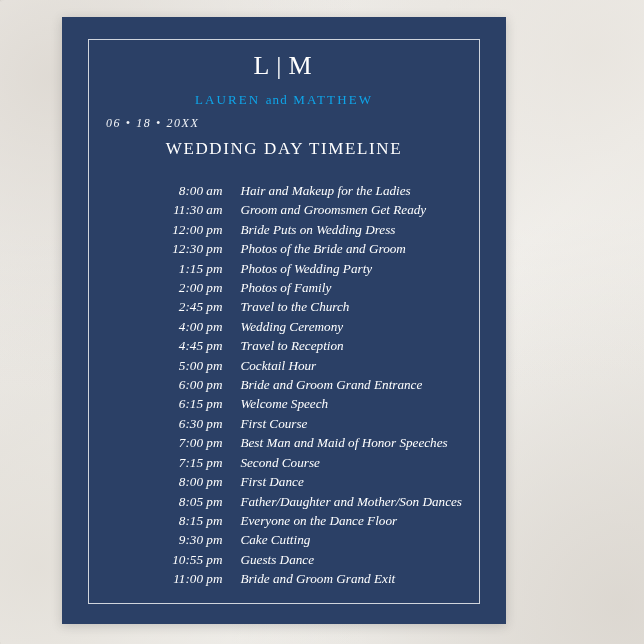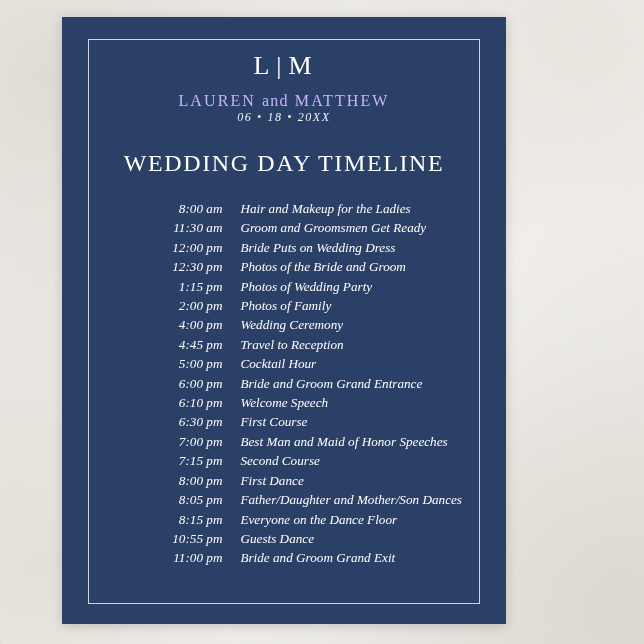--- a/index.html
+++ b/index.html
@@ -76,42 +76,43 @@
     font-family: "Liberation Serif", serif;
   }
   .monogram .sep {
     font-weight: normal;
     padding: 0 4px;
   }
 
   .names {
     text-align: center;
     margin-top: 11px;
-    font-size: 16px;
+    font-size: 13px;
     letter-spacing: 2.1px;
-    color: #c4b5fd;
+    color: #0ea5e9;
     font-family: "Liberation Serif", serif;
   }
   .names .and {
     text-transform: lowercase;
     letter-spacing: 1.2px;
   }
 
   .date {
-    text-align: center;
+    text-align: left;
+    margin-top: 8px;
     font-size: 12px;
     letter-spacing: 1.6px;
     font-style: italic;
     color: #f2f4f8;
   }
 
   .title {
     text-align: center;
-    margin-top: 25px;
-    font-size: 24px;
+    margin-top: 8px;
+    font-size: 17px;
     letter-spacing: 1.6px;
     color: #ffffff;
   }
 
   .timeline {
     margin-top: 22px;
     width: 100%;
     border-collapse: collapse;
   }
   .timeline tr {
@@ -181,37 +182,41 @@
             </tr>
           <tr>
               <td class="t-time">1:15 pm</td>
               <td class="t-event">Photos of Wedding Party</td>
             </tr>
           <tr>
               <td class="t-time">2:00 pm</td>
               <td class="t-event">Photos of Family</td>
             </tr>
           <tr>
+              <td class="t-time">2:45 pm</td>
+              <td class="t-event">Travel to the Church</td>
+            </tr>
+          <tr>
               <td class="t-time">4:00 pm</td>
               <td class="t-event">Wedding Ceremony</td>
             </tr>
           <tr>
               <td class="t-time">4:45 pm</td>
               <td class="t-event">Travel to Reception</td>
             </tr>
           <tr>
               <td class="t-time">5:00 pm</td>
               <td class="t-event">Cocktail Hour</td>
             </tr>
           <tr>
               <td class="t-time">6:00 pm</td>
               <td class="t-event">Bride and Groom Grand Entrance</td>
             </tr>
           <tr>
-              <td class="t-time">6:10 pm</td>
+              <td class="t-time">6:15 pm</td>
               <td class="t-event">Welcome Speech</td>
             </tr>
           <tr>
               <td class="t-time">6:30 pm</td>
               <td class="t-event">First Course</td>
             </tr>
           <tr>
               <td class="t-time">7:00 pm</td>
               <td class="t-event">Best Man and Maid of Honor Speeches</td>
             </tr>
@@ -225,20 +230,24 @@
             </tr>
           <tr>
               <td class="t-time">8:05 pm</td>
               <td class="t-event">Father/Daughter and Mother/Son Dances</td>
             </tr>
           <tr>
               <td class="t-time">8:15 pm</td>
               <td class="t-event">Everyone on the Dance Floor</td>
             </tr>
           <tr>
+              <td class="t-time">9:30 pm</td>
+              <td class="t-event">Cake Cutting</td>
+            </tr>
+          <tr>
               <td class="t-time">10:55 pm</td>
               <td class="t-event">Guests Dance</td>
             </tr>
           <tr>
               <td class="t-time">11:00 pm</td>
               <td class="t-event">Bride and Groom Grand Exit</td>
             </tr>
         </tbody>
       </table>
 

